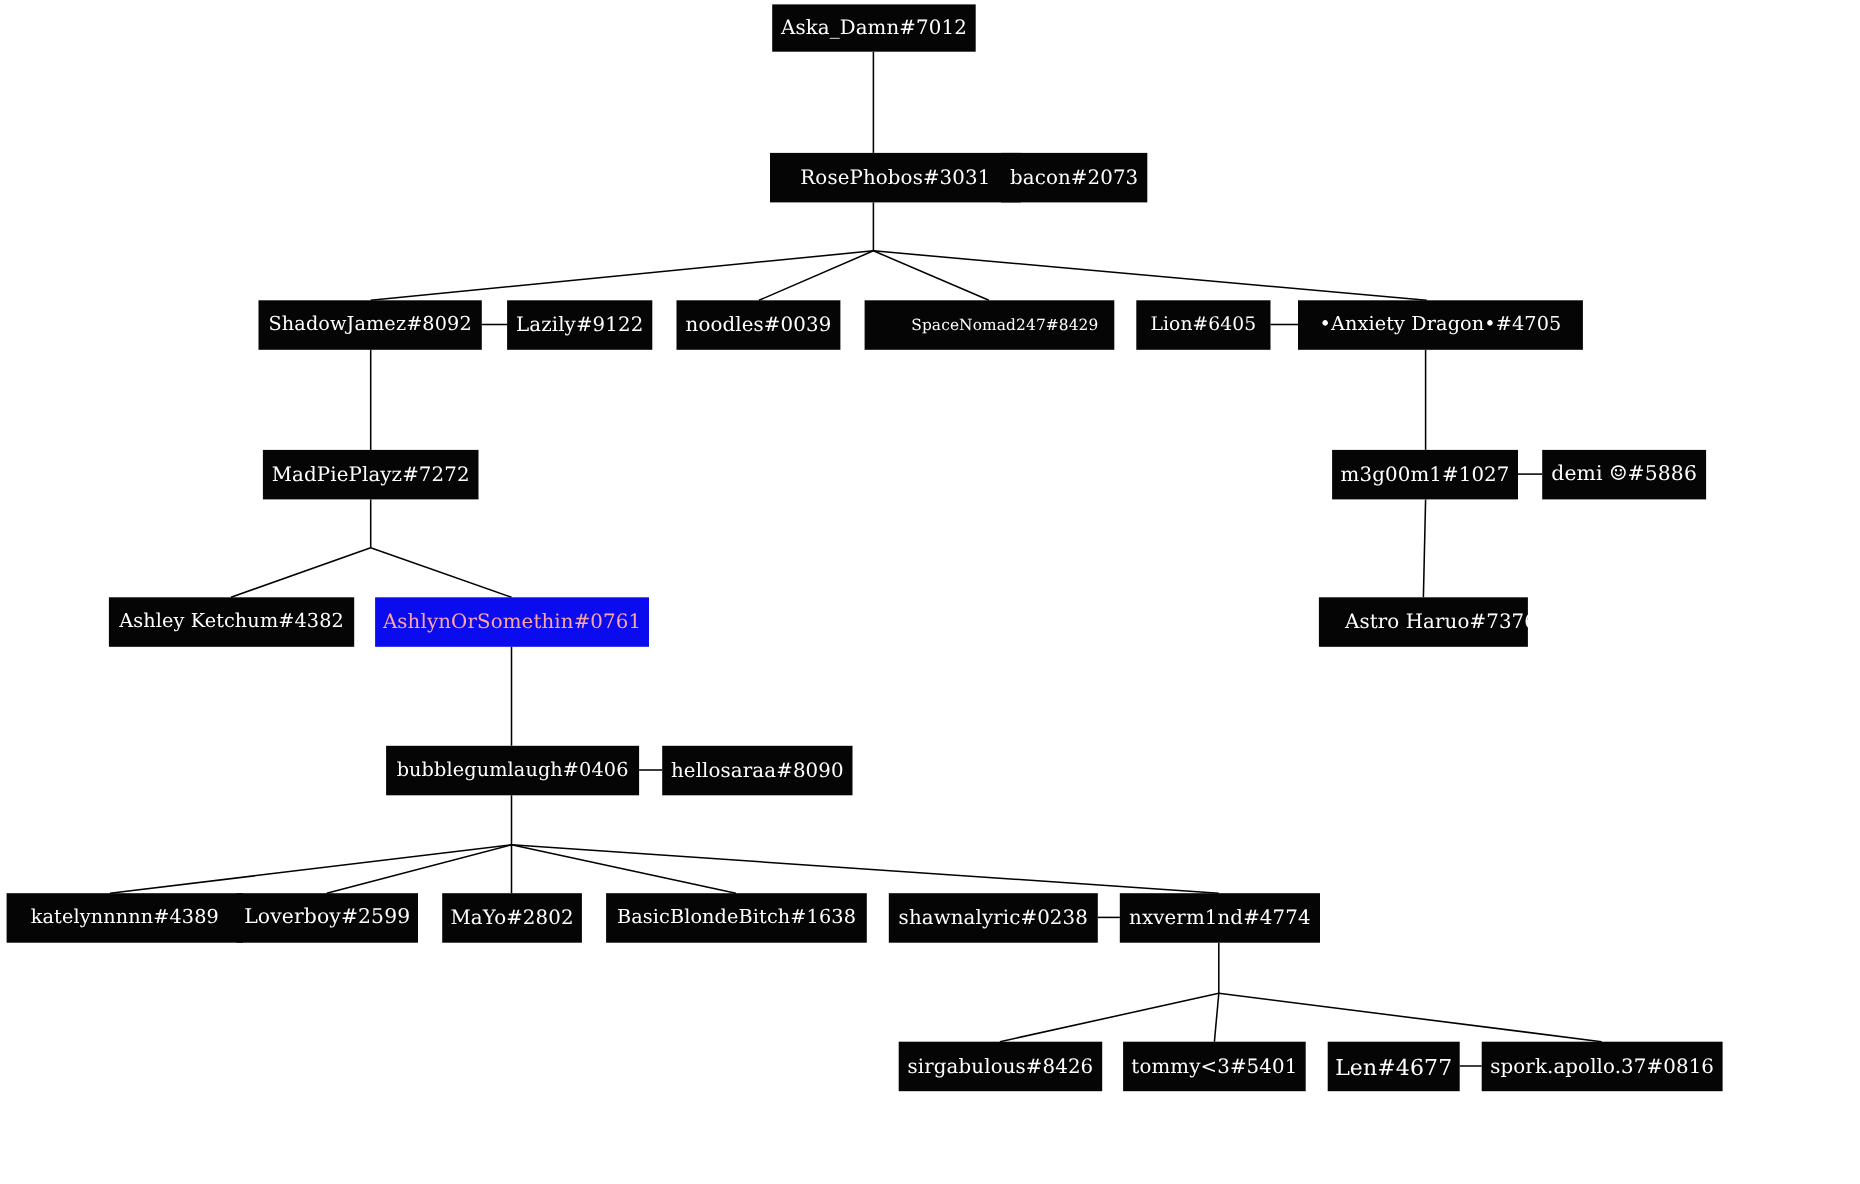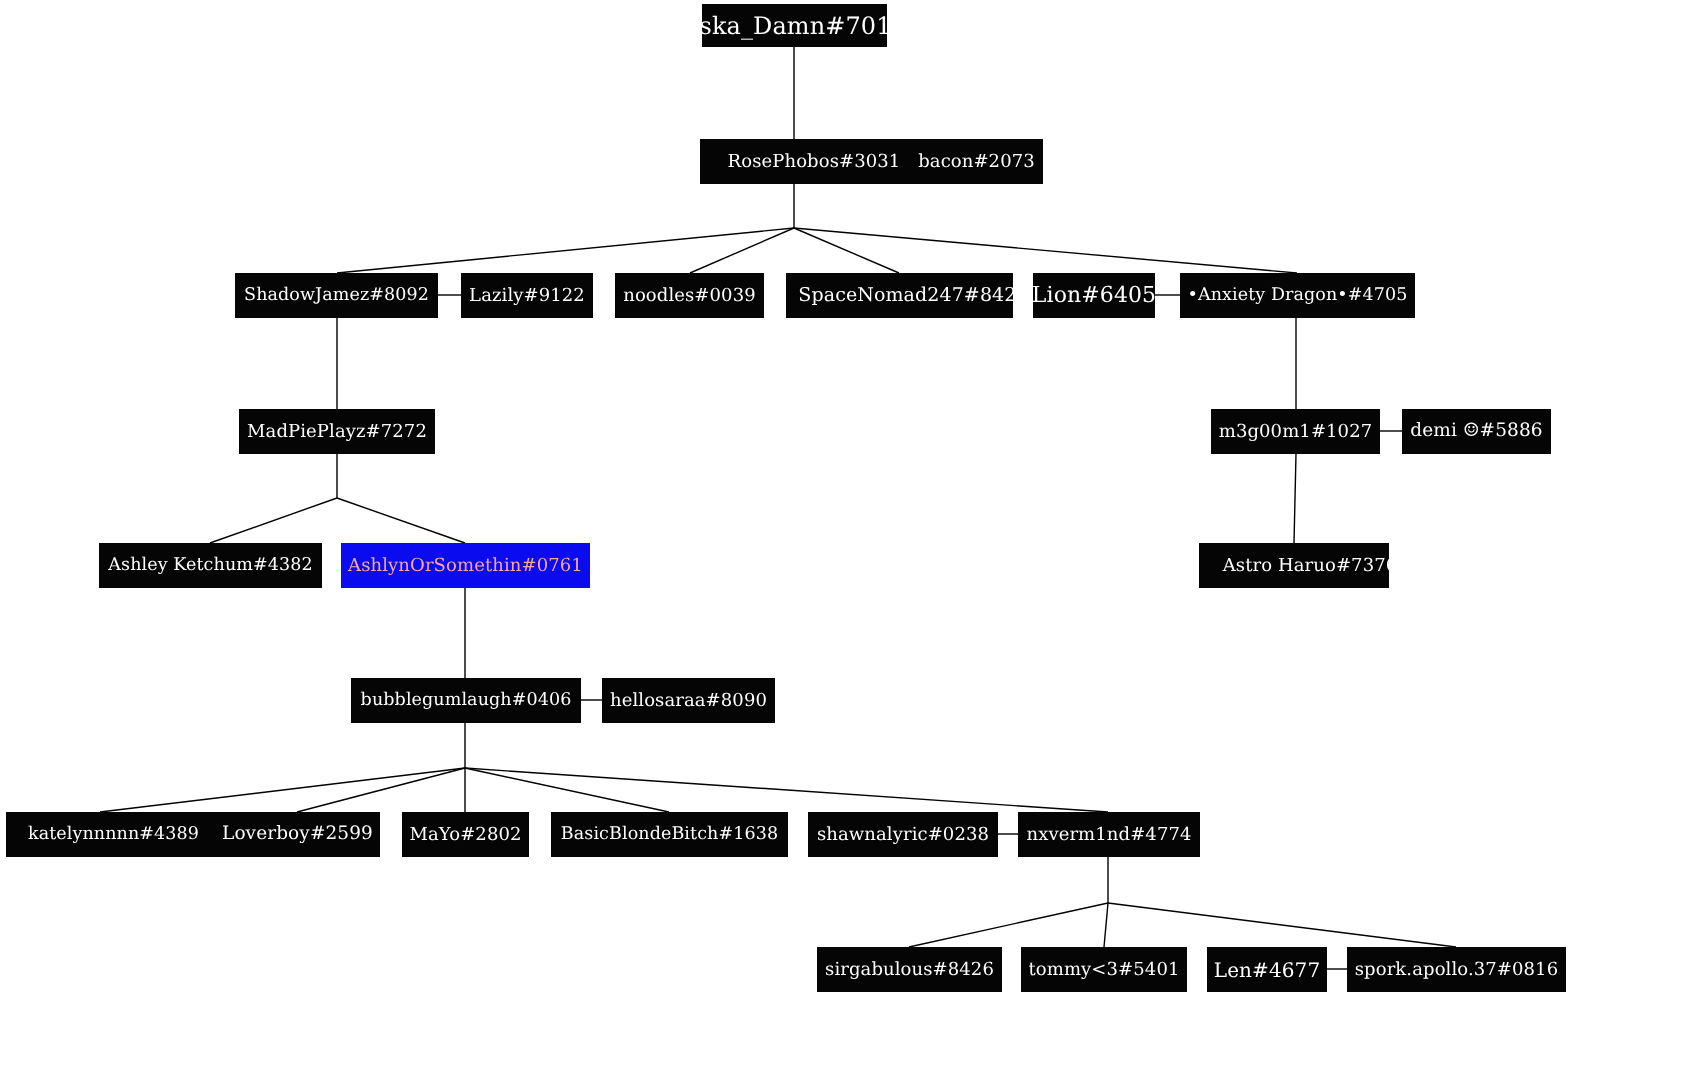--- a/index.html
+++ b/index.html
@@ -75,44 +75,44 @@
       <polyline points="465,768 1108,812" fill="none" stroke="#000000" stroke-width="1.4"></polyline>
       <polyline points="998,834 1018,834" fill="none" stroke="#000000" stroke-width="1.4"></polyline>
       <polyline points="1108,857 1108,903" fill="none" stroke="#000000" stroke-width="1.4"></polyline>
       <polyline points="1108,903 909,947" fill="none" stroke="#000000" stroke-width="1.4"></polyline>
       <polyline points="1108,903 1104,947" fill="none" stroke="#000000" stroke-width="1.4"></polyline>
       <polyline points="1108,903 1456,947" fill="none" stroke="#000000" stroke-width="1.4"></polyline>
       <polyline points="1327,969 1347,969" fill="none" stroke="#000000" stroke-width="1.4"></polyline>
     </svg>
   <div id="node-layer">
       <div class="node" style="left: 702px; top: 4px; width: 185px; height: 43px;">
-        <span style="font-size: 24px;">Aska_Damn#7012</span>
+        <span style="font-size: 18px;">Aska_Damn#7012</span>
       </div>
       <div class="node" style="left: 700px; top: 139px; width: 228px; height: 45px;">
         <span style="font-size: 18px;">RosePhobos#3031</span>
       </div>
       <div class="node" style="left: 910px; top: 139px; width: 133px; height: 45px;">
         <span style="font-size: 18px;">bacon#2073</span>
       </div>
       <div class="node" style="left: 235px; top: 273px; width: 203px; height: 45px;">
         <span style="font-size: 17.5px;">ShadowJamez#8092</span>
       </div>
       <div class="node" style="left: 461px; top: 273px; width: 132px; height: 45px;">
         <span style="font-size: 18px;">Lazily#9122</span>
       </div>
       <div class="node" style="left: 615px; top: 273px; width: 149px; height: 45px;">
         <span style="font-size: 18px;">noodles#0039</span>
       </div>
       <div class="node" style="left: 786px; top: 273px; width: 227px; height: 45px;">
-        <span style="font-size: 19px; margin-left: 28px;">SpaceNomad247#8429</span>
+        <span style="font-size: 14px; margin-left: 28px;">SpaceNomad247#8429</span>
       </div>
       <div class="node" style="left: 1033px; top: 273px; width: 122px; height: 45px;">
-        <span style="font-size: 22px;">Lion#6405</span>
+        <span style="font-size: 17px;">Lion#6405</span>
       </div>
-      <div class="node" style="left: 1180px; top: 273px; width: 235px; height: 45px;">
+      <div class="node" style="left: 1180px; top: 273px; width: 259px; height: 45px;">
         <span style="font-size: 17.5px;">•Anxiety Dragon•#4705</span>
       </div>
       <div class="node" style="left: 239px; top: 409px; width: 196px; height: 45px;">
         <span style="font-size: 18px;">MadPiePlayz#7272</span>
       </div>
       <div class="node" style="left: 1211px; top: 409px; width: 169px; height: 45px;">
         <span style="font-size: 18px;">m3g00m1#1027</span>
       </div>
       <div class="node" style="left: 1402px; top: 409px; width: 149px; height: 45px;">
         <span style="font-size: 18.5px;">demi ☺#5886</span>

